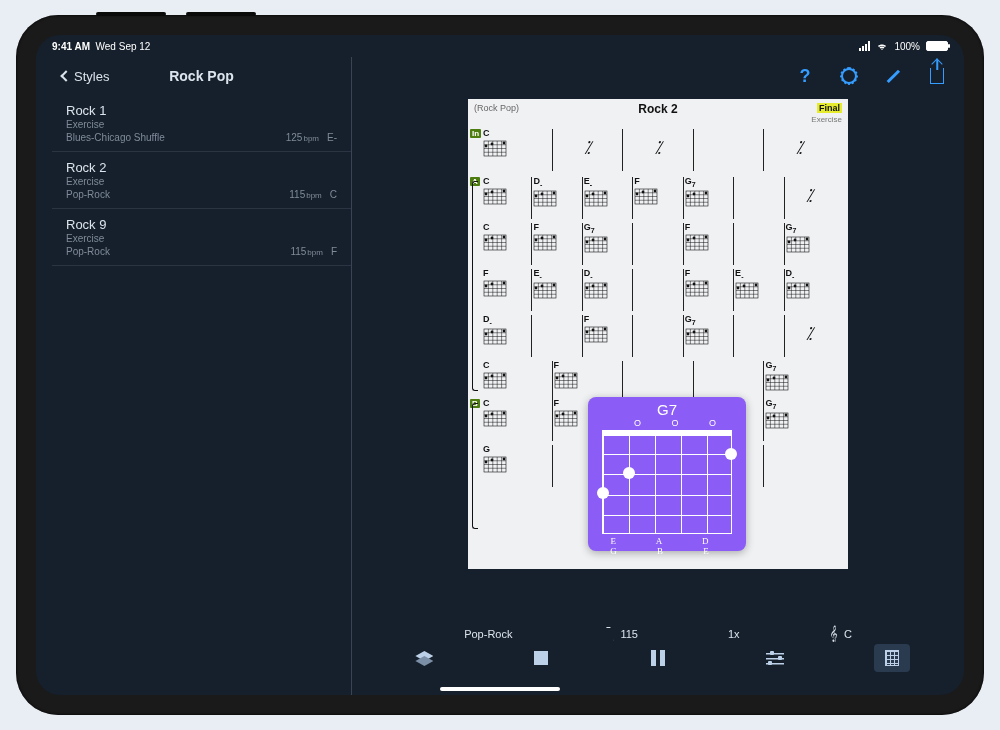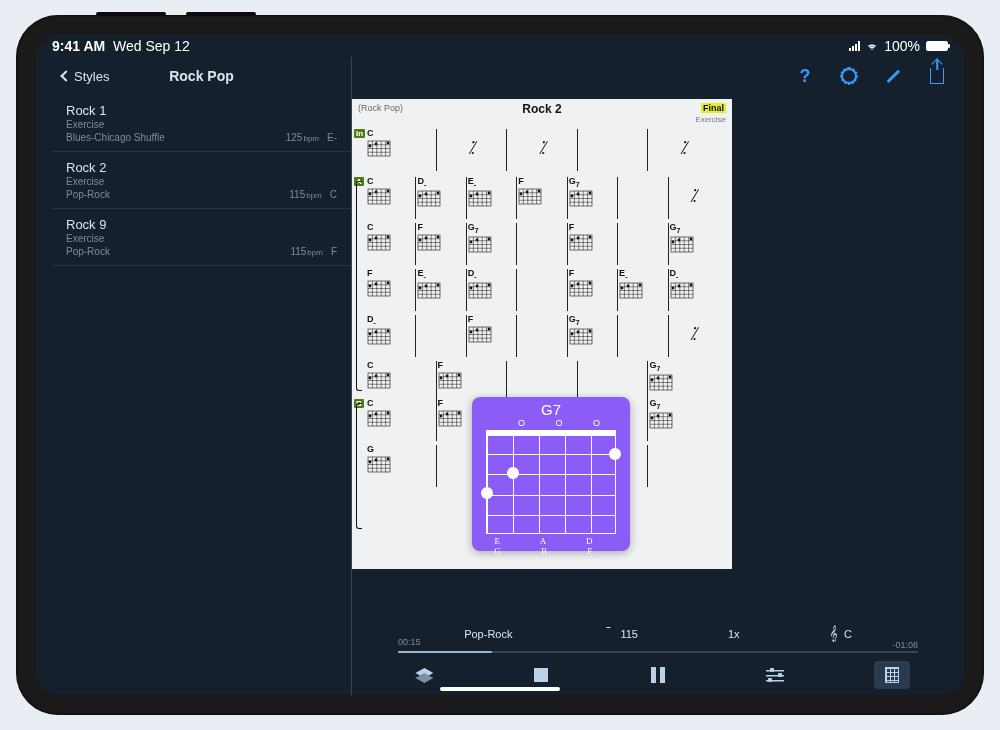--- a/index.html
+++ b/index.html
@@ -30,21 +30,21 @@
     background:#0a0a0a;border-radius:2px;box-shadow:90px 0 #0a0a0a;
   }
   .screen{
     width:100%;height:100%;background:var(--screen);border-radius:24px;
     overflow:hidden;display:flex;flex-direction:column;position:relative;
   }
 
   
   .status{
     height:22px;display:flex;justify-content:space-between;align-items:center;
-    padding:0 16px;color:#fff;font-size:14px;font-weight:500;flex:0 0 auto;
+    padding:0 16px;color:#fff;font-size:10px;font-weight:500;flex:0 0 auto;
   }
   .status .right{display:flex;align-items:center;gap:6px;}
   .bars{display:inline-flex;align-items:flex-end;gap:1px;height:10px;}
   .bars i{width:2px;background:#fff;display:inline-block;}
   .bars i:nth-child(1){height:3px}.bars i:nth-child(2){height:5px}
   .bars i:nth-child(3){height:7px}.bars i:nth-child(4){height:10px}
   .wifi{width:12px;height:12px;display:inline-block;}
   .batt{width:22px;height:10px;border:1px solid #fff;border-radius:2px;position:relative;background:#fff;}
   .batt::after{content:"";position:absolute;right:-3px;top:2px;width:2px;height:4px;background:#fff;border-radius:1px;}
 
@@ -86,21 +86,21 @@
   .gear{width:16px;height:16px;border:2px solid currentColor;border-radius:50%;position:relative;}
   .gear::before{content:"";position:absolute;inset:-3px;border:2px dotted currentColor;border-radius:50%;}
   .pencil{width:16px;height:16px;transform:rotate(45deg);}
   .pencil::before{content:"";display:block;width:3px;height:16px;background:currentColor;margin:0 auto;}
   .share{width:14px;height:16px;border:1.5px solid currentColor;border-top:none;position:relative;}
   .share::before{content:"";position:absolute;top:-8px;left:50%;width:1.5px;height:10px;background:currentColor;transform:translateX(-50%);}
   .share::after{content:"";position:absolute;top:-8px;left:50%;width:7px;height:7px;border-top:1.5px solid currentColor;border-left:1.5px solid currentColor;transform:translateX(-50%) rotate(45deg);}
   .qmark{font-size:18px;font-weight:600;}
 
   .stage{
-    flex:1;display:flex;align-items:flex-start;
+    flex:1;display:flex;align-items:flex-start;justify-content:center;
     overflow:hidden;padding:4px 0 0;
   }
 
   
   .sheet{
     width:380px;height:470px;background:var(--score-bg);color:#111;
     position:relative;font-size:9px;
   }
   .sh-top{display:flex;justify-content:space-between;padding:4px 6px 0;}
   .sh-style{color:#666;}
@@ -782,26 +782,20 @@
                 <span>115</span>
               </div>
             <div>
                 <span>1x</span>
               </div>
             <div>
                 <span class="clef">𝄞</span>
                 <span>C</span>
               </div>
           </div>
-          <div class="timebar">
-            <span class="tl">00:15</span>
-            <div class="track"></div>
-              <div class="prog"></div>
-            <span class="tr">-01:08</span>
-          </div>
           <div class="controls">
             <div class="cbtn">
                 <span class="stack"></span>
               </div>
             <div class="cbtn">
                 <span class="stopsq"></span>
               </div>
             <div class="cbtn">
                 <span class="pause">
                   <i></i>

